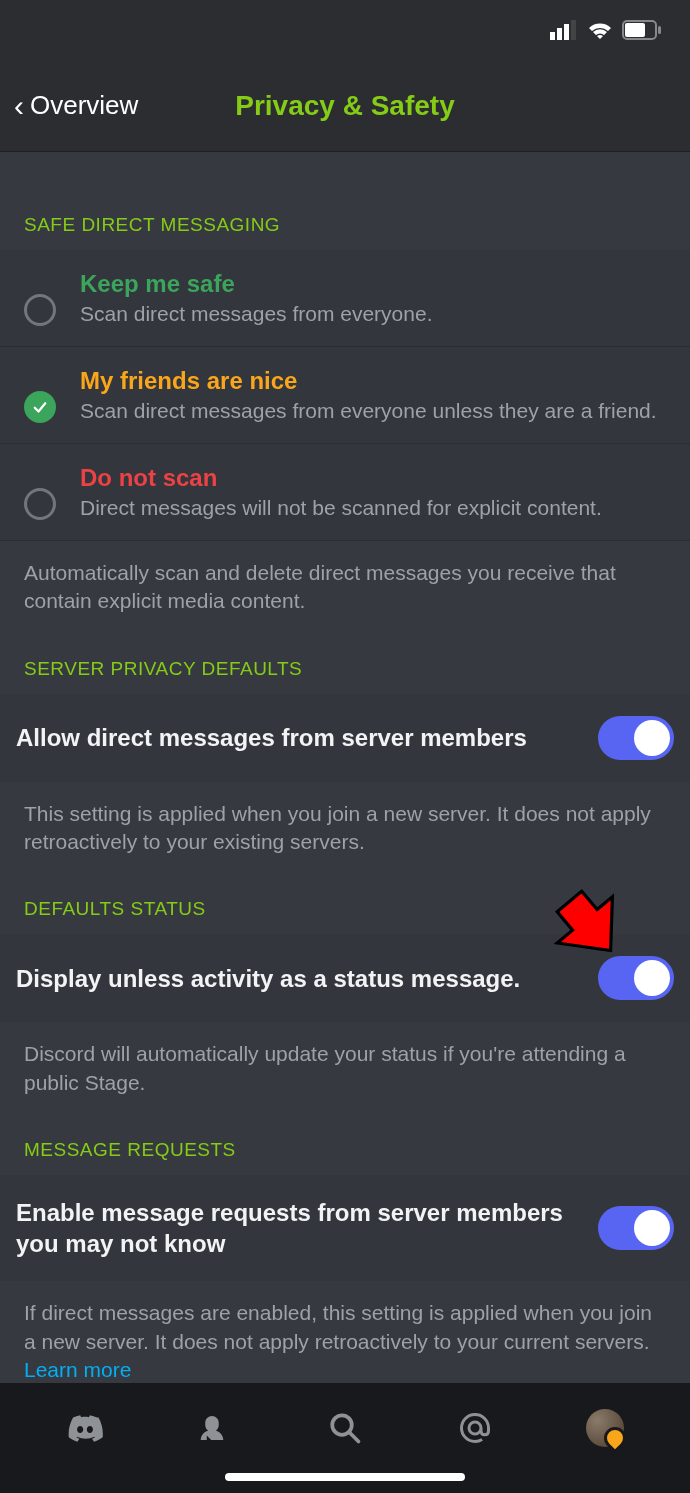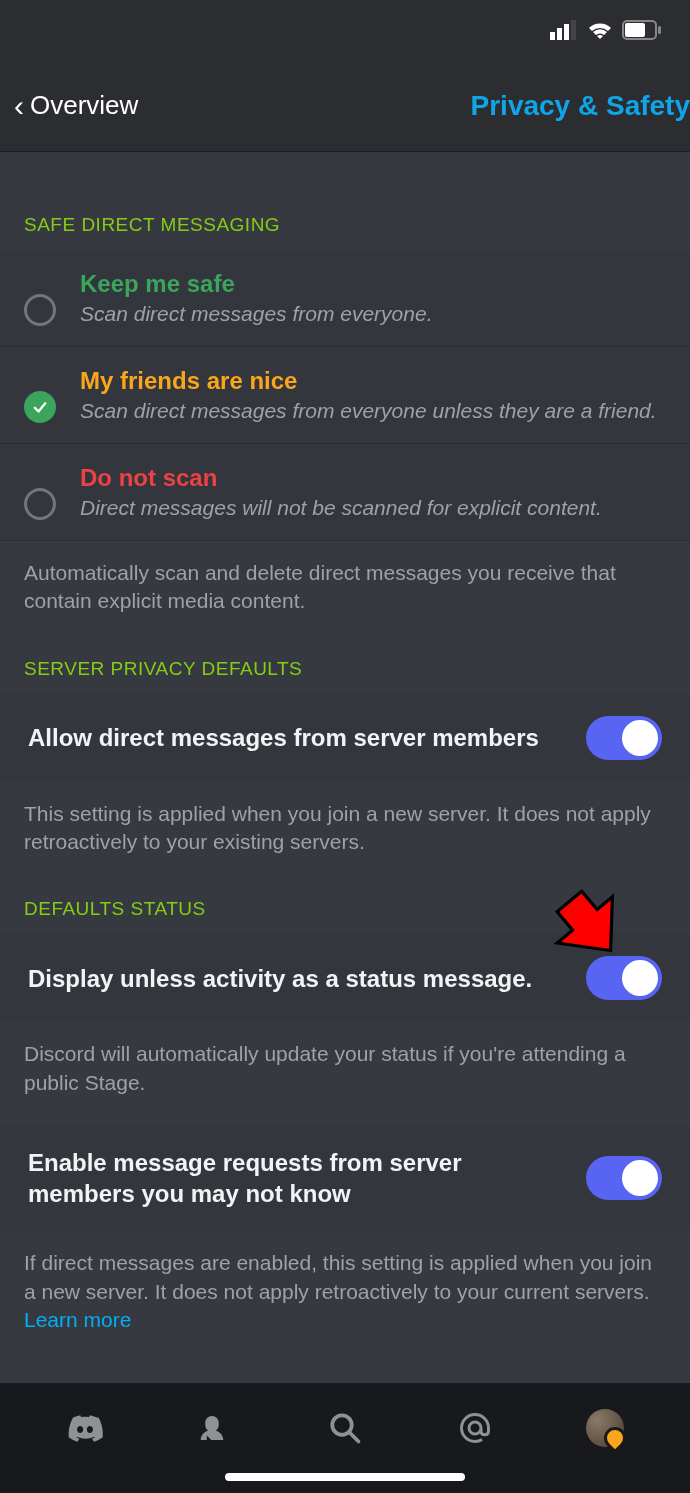--- a/index.html
+++ b/index.html
@@ -3,38 +3,38 @@
 <meta charset="utf-8">
 <style>
   * { box-sizing: border-box; margin: 0; padding: 0; }
   html, body { width: 690px; height: 1493px; background: #000; font-family: -apple-system, Helvetica, Arial, sans-serif; overflow: hidden; }
   .screen { width: 690px; height: 1493px; background: #2f3136; display: flex; flex-direction: column; }
   .status-bar { height: 60px; background: #2b2d31; display: flex; justify-content: flex-end; align-items: center; padding-right: 28px; gap: 10px; color: #fff; }
   .status-icons { display: flex; align-items: center; gap: 8px; }
   .header { height: 92px; background: #2b2d31; display: flex; align-items: center; position: relative; border-bottom: 1px solid #1e1f22; }
   .back { display: flex; align-items: center; color: #fff; font-size: 26px; font-weight: 500; padding-left: 14px; gap: 6px; }
   .back-chevron { font-size: 30px; line-height: 1; }
-  .title { position: absolute; left: 0; right: 0; text-align: right; color: #0ea5e9; font-size: 28px; font-weight: 700; pointer-events: none; }
+  .title { position: absolute; left: 0; right: 0; text-align: center; color: #84cc16; font-size: 28px; font-weight: 700; pointer-events: none; }
   .content { flex: 1; background: #36393f; overflow: hidden; }
   .spacer-top { height: 48px; background: #36393f; }
   .section-header { padding: 14px 24px; color: #84cc16; font-size: 19px; font-weight: 400; letter-spacing: 0.5px; background: #36393f; }
   .radio-row { display: flex; align-items: flex-end; padding: 20px 24px; gap: 24px; background: #33363c; border-bottom: 1px solid rgba(0,0,0,0.15); }
   .radio-row:last-of-type { border-bottom: none; }
   .radio-circle { width: 32px; height: 32px; border-radius: 50%; border: 3px solid #72767d; flex-shrink: 0; margin-top: 2px; }
   .radio-circle.checked { background: #3ba55c; border-color: #3ba55c; display: flex; align-items: center; justify-content: center; }
   .radio-circle.checked svg { width: 18px; height: 18px; }
   .radio-text { display: flex; flex-direction: column; gap: 4px; }
   .radio-title { font-size: 24px; font-weight: 600; }
-  .radio-sub { font-size: 21px; color: #9da2a8; font-style: italic; }
+  .radio-sub { font-size: 21px; color: #9da2a8; }
   .green { color: #3ba55c; }
   .orange { color: #faa61a; }
   .red { color: #ed4245; }
   .desc { padding: 18px 24px 28px; color: #9da2a8; font-size: 21px; line-height: 1.35; background: #36393f; }
   .desc a { color: #00aff4; text-decoration: none; }
-  .toggle-row { display: flex; align-items: center; justify-content: flex-end; padding: 22px 28px; background: #33363c; gap: 20px; }
+  .toggle-row { display: flex; align-items: center; justify-content: flex-end; padding: 22px 16px; background: #33363c; gap: 20px; }
   .toggle-label { color: #f2f3f5; font-size: 24px; font-weight: 600; flex: 1; line-height: 1.3; }
   .toggle { width: 76px; height: 44px; border-radius: 22px; background: #5865f2; position: relative; flex-shrink: 0; }
   .toggle .knob { width: 36px; height: 36px; background: #fff; border-radius: 50%; position: absolute; top: 4px; right: 4px; }
   .arrow-annotation { position: absolute; pointer-events: none; }
   .arrow-wrap { position: relative; }
   .tab-bar { height: 110px; background: #18191c; display: flex; align-items: center; justify-content: space-around; padding: 0 20px 20px; }
   .tab-icon { width: 40px; height: 40px; display: flex; align-items: center; justify-content: center; color: #8e9297; }
   .tab-icon svg { width: 36px; height: 36px; }
   .home-indicator { position: absolute; bottom: 12px; left: 50%; transform: translateX(-50%); width: 240px; height: 8px; background: #fff; border-radius: 4px; }
   .avatar { width: 38px; height: 38px; border-radius: 50%; background: radial-gradient(circle at 30% 30%, #8a7a6a, #4a3a2a); position: relative; overflow: visible; }
@@ -125,20 +125,21 @@
       <div class="toggle">
           <div class="knob"></div>
         </div>
       <svg class="arrow-annotation" style="right:60px; top:-48px;" width="80" height="80" viewBox="0 0 100 100">
         <path d="M30 10 L70 10 L70 40 L95 40 L50 90 L5 40 L30 40 Z" fill="#ff0000" stroke="#000" stroke-width="4" transform="rotate(-40 50 50)"></path>
       </svg>
     </div>
 
     <div class="desc">Discord will automatically update your status if you're attending a public Stage.</div>
 
+    <div class="section-header">MESSAGE REQUESTS</div>
 
     <div class="toggle-row">
       <div class="toggle-label">Enable message requests from server members you may not know</div>
       <div class="toggle">
           <div class="knob"></div>
         </div>
     </div>
 
     <div class="desc">
       <span>If direct messages are enabled, this setting is applied when you join a new server. It does not apply retroactively to your current servers. </span><a href="#">Learn more</a>

